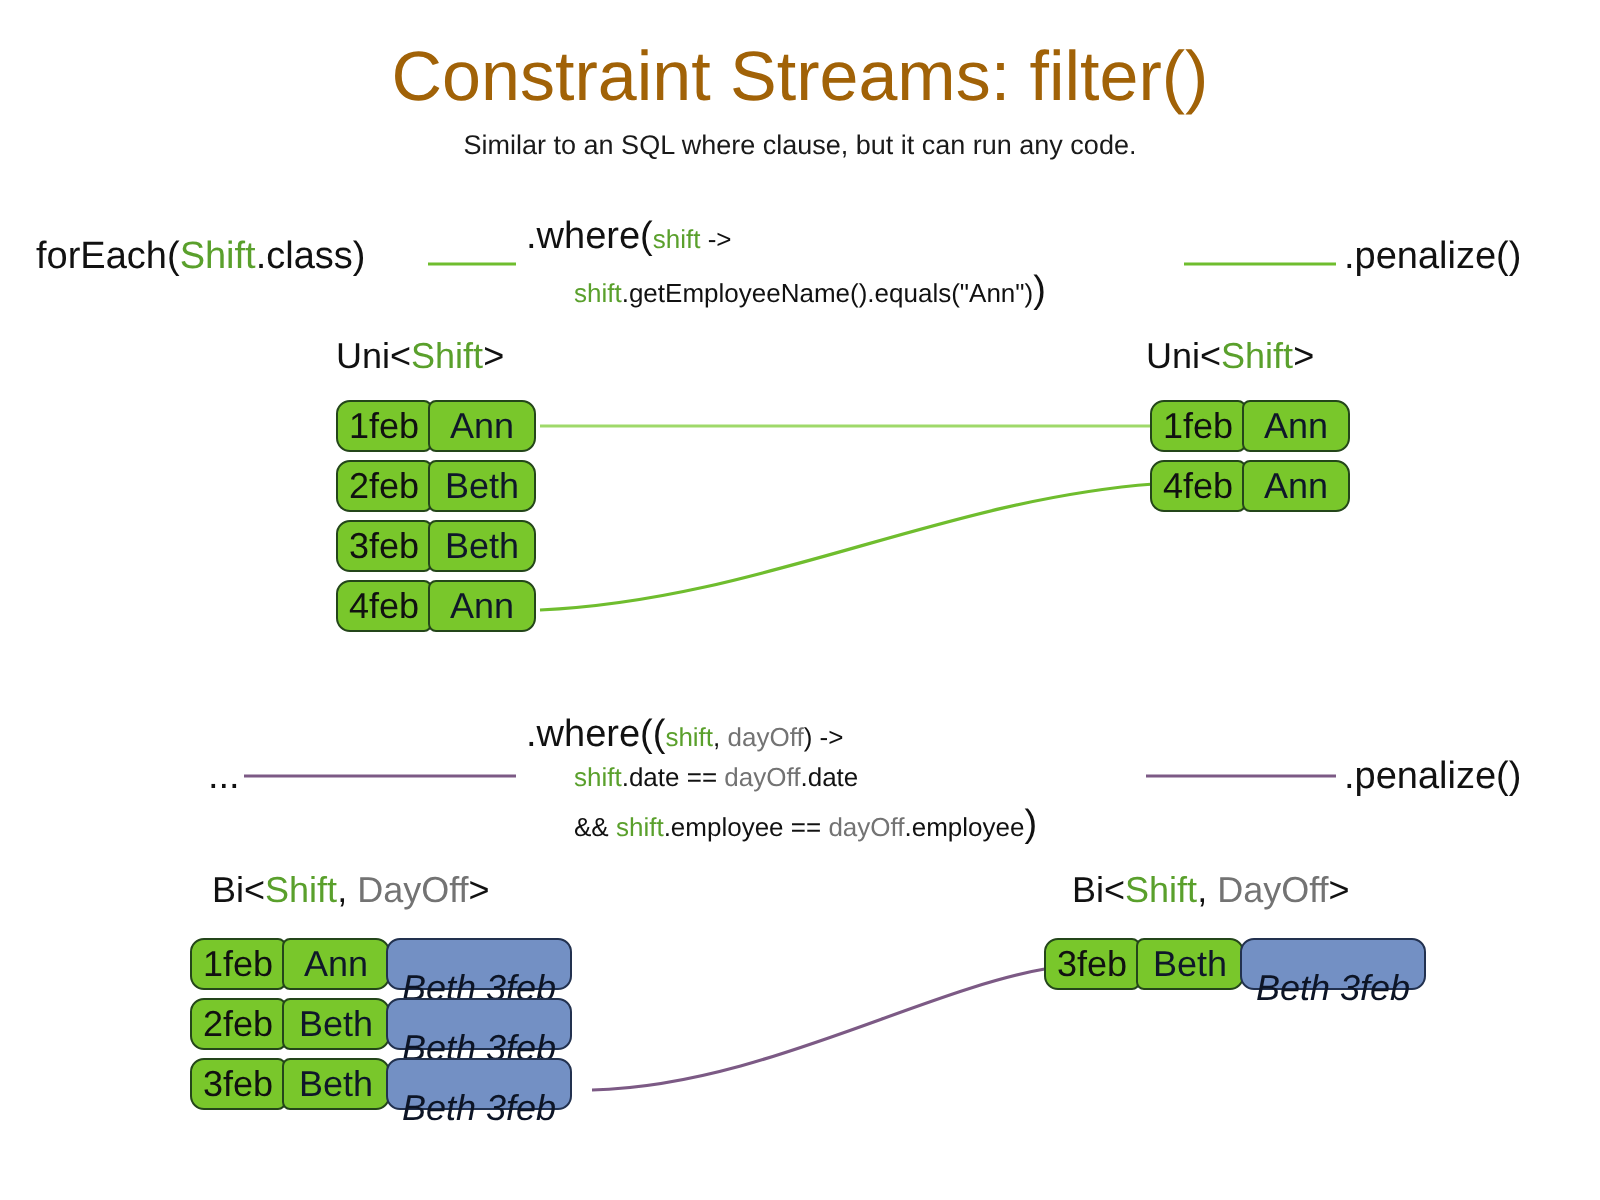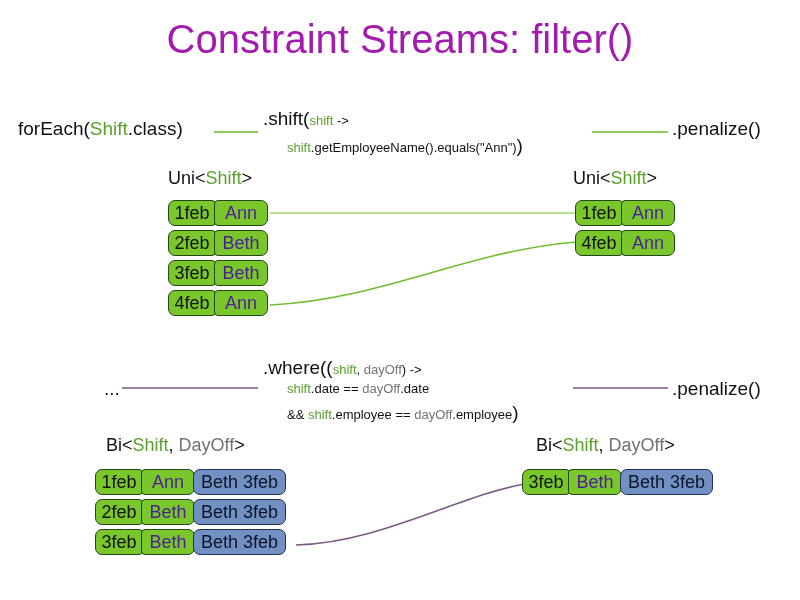--- a/index.html
+++ b/index.html
@@ -6,21 +6,21 @@
   body{
     width:800px;height:600px;background:#ffffff;
     font-family:"Liberation Sans", sans-serif;
     color:#111111;position:relative;overflow:hidden;
   }
   .stage{position:absolute;left:0;top:0;width:800px;height:600px;}
   svg.links{position:absolute;left:0;top:0;width:800px;height:600px;pointer-events:none;}
 
   .title{
     position:absolute;left:0;top:18px;width:800px;text-align:center;
-    font-size:40px;line-height:42px;color:#a21caf;font-weight:normal;
+    font-size:35px;line-height:42px;color:#a16207;font-weight:normal;
   }
   .subtitle{
     position:absolute;left:0;top:65px;width:800px;text-align:center;
     font-size:13.5px;color:#1a1a1a;
   }
 
   .green{color:#5aa02c;}
   .blue{color:#737373;}
   .dark{color:#111111;}
 
@@ -49,24 +49,24 @@
 
   
   .row{position:absolute;display:flex;align-items:center;height:26px;}
   .cell{
     height:26px;line-height:25px;box-sizing:border-box;
     border:1.6px solid #24461a;border-radius:7px;
     background:#79c72b;font-size:18px;text-align:center;
     padding:0 5px;position:relative;
   }
   .cell.date{color:#111111;border-radius:7px 4px 4px 7px;}
-  .cell.name{color:#4c1d95;border-radius:4px 7px 7px 4px;margin-left:-2px;}
+  .cell.name{color:#0f172a;border-radius:4px 7px 7px 4px;margin-left:-2px;}
   .cell.dayoff{
     background:#7390c4;border:1.6px solid #22314f;color:#0d1526;
-    border-radius:7px;margin-left:-2px;padding:0 7px;
+    border-radius:7px;margin-left:-2px;padding:12px 7px;font-style:italic;
   }
 
   
   #uni-left{left:168px;top:200px;}
   #uni-left .row{left:0;}
   #uni-right{left:575px;top:200px;}
   #bi-left{left:95px;top:469px;}
   #bi-right{left:522px;top:469px;}
   .stack{position:absolute;}
   .stack .row{position:relative;margin-bottom:4px;}
@@ -85,24 +85,25 @@
 
     <path d="M270,305 C380,300 470,250 577,242" stroke="#6fbd2e" stroke-width="1.6" fill="none"></path>
 
     <line x1="122" y1="388" x2="258" y2="388" stroke="#7c5a85" stroke-width="1.6"></line>
     <line x1="573" y1="388" x2="668" y2="388" stroke="#7c5a85" stroke-width="1.6"></line>
 
     <path d="M296,545 C380,543 460,495 525,484" stroke="#7c5a85" stroke-width="1.6" fill="none"></path>
   </svg>
 
   <div class="title">Constraint Streams: filter()</div>
+  <div class="subtitle">Similar to an SQL where clause, but it can run any code.</div>
 
   <div class="code code-big" id="foreach"><span class="dark">forEach(</span><span class="green">Shift</span><span class="dark">.class)</span></div>
 
-  <div class="code code-big" id="filter1-l1"><span class="dark">.shift(</span><span class="green code-sm">shift</span><span class="dark code-sm"> -&gt;</span></div>
+  <div class="code code-big" id="filter1-l1"><span class="dark">.where(</span><span class="green code-sm">shift</span><span class="dark code-sm"> -&gt;</span></div>
 
   <div class="code code-sm" id="filter1-l2"><span class="green">shift</span><span class="dark">.getEmployeeName().equals("Ann")</span><span class="dark code-big">)</span></div>
 
   <div class="code code-big" id="penalize1">.penalize()</div>
 
   <div class="type-label" id="type-uni-left"><span class="dark">Uni&lt;</span><span class="green">Shift</span><span class="dark">&gt;</span></div>
 
   <div class="type-label" id="type-uni-right"><span class="dark">Uni&lt;</span><span class="green">Shift</span><span class="dark">&gt;</span></div>
 
   <div class="stack" id="uni-left">

